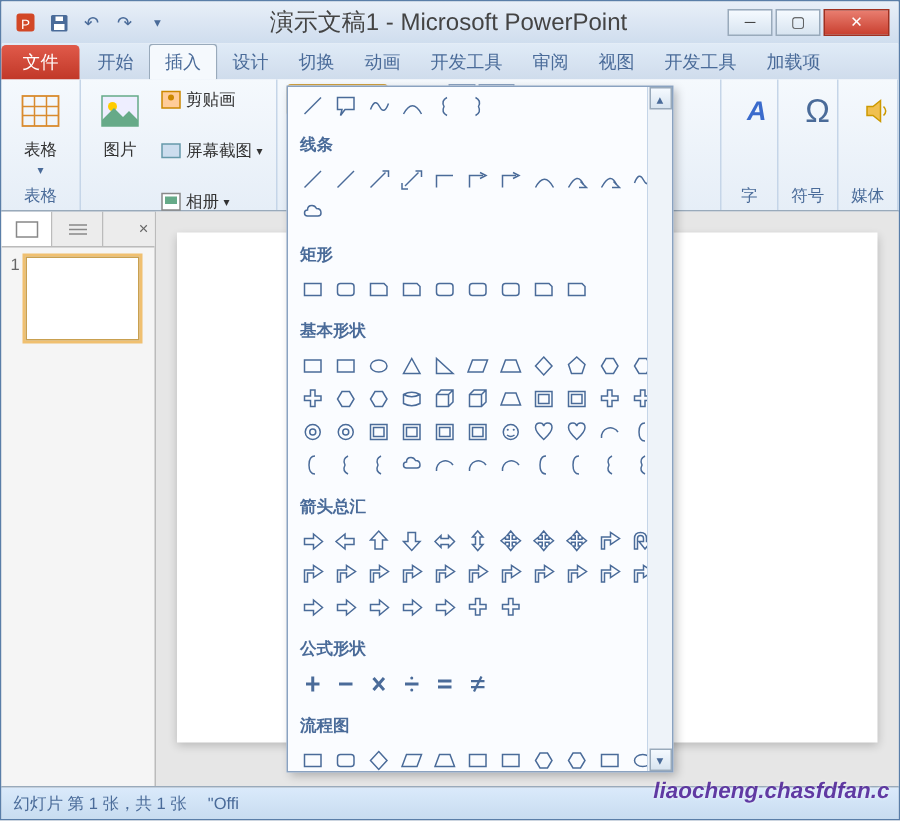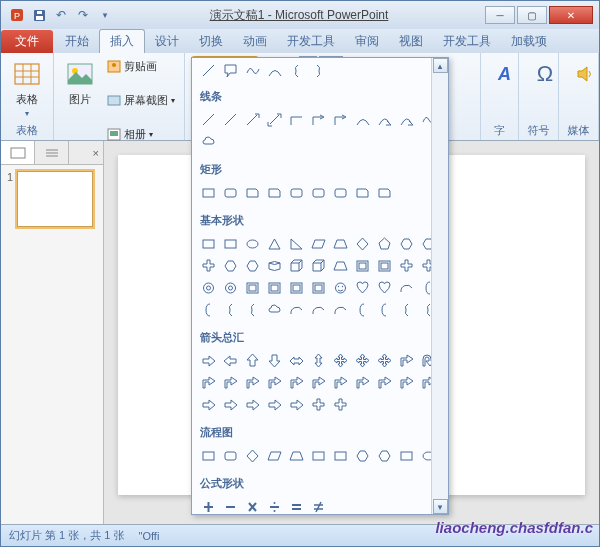--- a/index.html
+++ b/index.html
@@ -3,21 +3,21 @@
 <meta charset="utf-8">
 <style>
 * { margin: 0; padding: 0; box-sizing: border-box; font-family: "Microsoft YaHei", "SimSun", sans-serif; }
 body { width: 600px; height: 547px; overflow: hidden; background: #fff; }
 
 .window { border: 1px solid #5a7ea8; width: 600px; height: 547px; display: flex; flex-direction: column; position: relative; }
 
 .titlebar { height: 28px; background: linear-gradient(#e8eff8, #cfddee); display: flex; align-items: center; padding: 0 6px; font-size: 12px; color: #444; }
 .qat { display: flex; gap: 2px; align-items: center; }
 .qat-btn { width: 20px; height: 20px; display: flex; align-items: center; justify-content: center; font-size: 12px; color: #4a6b99; cursor: pointer; }
-.title-text { flex: 1; text-align: center; font-size: 12px; text-decoration: underline; }
+.title-text { flex: 1; text-align: center; font-size: 16px; }
 .win-controls { display: flex; }
 .win-btn { width: 30px; height: 18px; border: 1px solid #9ab; margin-left: 2px; display: flex; align-items: center; justify-content: center; font-size: 10px; background: linear-gradient(#f5faff,#d8e4f0); }
 .win-close { background: linear-gradient(#e97e70,#c94030); color: #fff; width: 44px; border-color: #a03020; }
 
 .ribbon-tabs { height: 24px; background: linear-gradient(#e0ebf7,#cfdcec); display: flex; align-items: flex-end; padding-left: 0; font-size: 12px; }
 .file-tab { background: linear-gradient(#e05a4a,#c13828); color: #fff; padding: 3px 14px; border-radius: 3px 3px 0 0; margin-right: 2px; }
 .tab { padding: 3px 10px; color: #4a6b99; cursor: pointer; }
 .tab.active { background: #f5f9fd; border: 1px solid #9ab; border-bottom: none; border-radius: 3px 3px 0 0; }
 
 .ribbon { height: 88px; background: linear-gradient(#f5f9fd,#e6eef7); border-bottom: 1px solid #9ab; display: flex; font-size: 11px; position: relative; }
@@ -803,81 +803,20 @@
             </div>
             <div class="shape-cell">
               <svg viewBox="0 0 15 15">
                 <path d="M6 2 H9 V6 H13 V9 H9 V13 H6 V9 H2 V6 H6 Z" fill="none" stroke="#4a6b99"></path>
               </svg>
             </div>
           </div>
       </div>
 
       <div class="shape-section">
-        <div class="section-title">流程图</div>
-        <div class="shape-grid" id="grid-flowchart">
-            <div class="shape-cell">
-              <svg viewBox="0 0 15 15">
-                <rect x="2" y="4" width="11" height="8" fill="none" stroke="#4a6b99"></rect>
-              </svg>
-            </div>
-            <div class="shape-cell">
-              <svg viewBox="0 0 15 15">
-                <rect x="2" y="4" width="11" height="8" rx="2" fill="none" stroke="#4a6b99"></rect>
-              </svg>
-            </div>
-            <div class="shape-cell">
-              <svg viewBox="0 0 15 15">
-                <path d="M7.5 2 L13 8 L7.5 14 L2 8 Z" fill="none" stroke="#4a6b99"></path>
-              </svg>
-            </div>
-            <div class="shape-cell">
-              <svg viewBox="0 0 15 15">
-                <path d="M4 4 L14 4 L11 12 L1 12 Z" fill="none" stroke="#4a6b99"></path>
-              </svg>
-            </div>
-            <div class="shape-cell">
-              <svg viewBox="0 0 15 15">
-                <path d="M4 4 L11 4 L14 12 L1 12 Z" fill="none" stroke="#4a6b99"></path>
-              </svg>
-            </div>
-            <div class="shape-cell">
-              <svg viewBox="0 0 15 15">
-                <rect x="2" y="4" width="11" height="8" fill="none" stroke="#4a6b99"></rect>
-              </svg>
-            </div>
-            <div class="shape-cell">
-              <svg viewBox="0 0 15 15">
-                <rect x="2" y="4" width="11" height="8" fill="none" stroke="#4a6b99"></rect>
-              </svg>
-            </div>
-            <div class="shape-cell">
-              <svg viewBox="0 0 15 15">
-                <path d="M5 3 L10 3 L13 8 L10 13 L5 13 L2 8 Z" fill="none" stroke="#4a6b99"></path>
-              </svg>
-            </div>
-            <div class="shape-cell">
-              <svg viewBox="0 0 15 15">
-                <path d="M5 3 L10 3 L13 8 L10 13 L5 13 L2 8 Z" fill="none" stroke="#4a6b99"></path>
-              </svg>
-            </div>
-            <div class="shape-cell">
-              <svg viewBox="0 0 15 15">
-                <rect x="2" y="4" width="11" height="8" fill="none" stroke="#4a6b99"></rect>
-              </svg>
-            </div>
-            <div class="shape-cell">
-              <svg viewBox="0 0 15 15">
-                <ellipse cx="7.5" cy="8" rx="5.5" ry="4" fill="none" stroke="#4a6b99"></ellipse>
-              </svg>
-            </div>
-          </div>
-      </div>
-
-      <div class="shape-section">
         <div class="section-title">公式形状</div>
         <div class="shape-grid" id="grid-equation">
             <div class="shape-cell">
               <svg viewBox="0 0 15 15">
                 <path d="M7.5 3 V13 M3 8 H12" stroke="#4a6b99" stroke-width="2"></path>
               </svg>
             </div>
             <div class="shape-cell">
               <svg viewBox="0 0 15 15">
                 <path d="M3 8 H12" stroke="#4a6b99" stroke-width="2"></path>
@@ -901,18 +840,79 @@
               </svg>
             </div>
             <div class="shape-cell">
               <svg viewBox="0 0 15 15">
                 <path d="M3 6 H12 M3 10 H12 M5 13 L10 3" stroke="#4a6b99" stroke-width="1.5"></path>
               </svg>
             </div>
           </div>
       </div>
 
+      <div class="shape-section">
+        <div class="section-title">流程图</div>
+        <div class="shape-grid" id="grid-flowchart">
+            <div class="shape-cell">
+              <svg viewBox="0 0 15 15">
+                <rect x="2" y="4" width="11" height="8" fill="none" stroke="#4a6b99"></rect>
+              </svg>
+            </div>
+            <div class="shape-cell">
+              <svg viewBox="0 0 15 15">
+                <rect x="2" y="4" width="11" height="8" rx="2" fill="none" stroke="#4a6b99"></rect>
+              </svg>
+            </div>
+            <div class="shape-cell">
+              <svg viewBox="0 0 15 15">
+                <path d="M7.5 2 L13 8 L7.5 14 L2 8 Z" fill="none" stroke="#4a6b99"></path>
+              </svg>
+            </div>
+            <div class="shape-cell">
+              <svg viewBox="0 0 15 15">
+                <path d="M4 4 L14 4 L11 12 L1 12 Z" fill="none" stroke="#4a6b99"></path>
+              </svg>
+            </div>
+            <div class="shape-cell">
+              <svg viewBox="0 0 15 15">
+                <path d="M4 4 L11 4 L14 12 L1 12 Z" fill="none" stroke="#4a6b99"></path>
+              </svg>
+            </div>
+            <div class="shape-cell">
+              <svg viewBox="0 0 15 15">
+                <rect x="2" y="4" width="11" height="8" fill="none" stroke="#4a6b99"></rect>
+              </svg>
+            </div>
+            <div class="shape-cell">
+              <svg viewBox="0 0 15 15">
+                <rect x="2" y="4" width="11" height="8" fill="none" stroke="#4a6b99"></rect>
+              </svg>
+            </div>
+            <div class="shape-cell">
+              <svg viewBox="0 0 15 15">
+                <path d="M5 3 L10 3 L13 8 L10 13 L5 13 L2 8 Z" fill="none" stroke="#4a6b99"></path>
+              </svg>
+            </div>
+            <div class="shape-cell">
+              <svg viewBox="0 0 15 15">
+                <path d="M5 3 L10 3 L13 8 L10 13 L5 13 L2 8 Z" fill="none" stroke="#4a6b99"></path>
+              </svg>
+            </div>
+            <div class="shape-cell">
+              <svg viewBox="0 0 15 15">
+                <rect x="2" y="4" width="11" height="8" fill="none" stroke="#4a6b99"></rect>
+              </svg>
+            </div>
+            <div class="shape-cell">
+              <svg viewBox="0 0 15 15">
+                <ellipse cx="7.5" cy="8" rx="5.5" ry="4" fill="none" stroke="#4a6b99"></ellipse>
+              </svg>
+            </div>
+          </div>
+      </div>
+
     </div>
   </div>
 
   <div class="watermark">liaocheng.chasfdfan.c</div>
 
 </div>
 
 </body></html>

